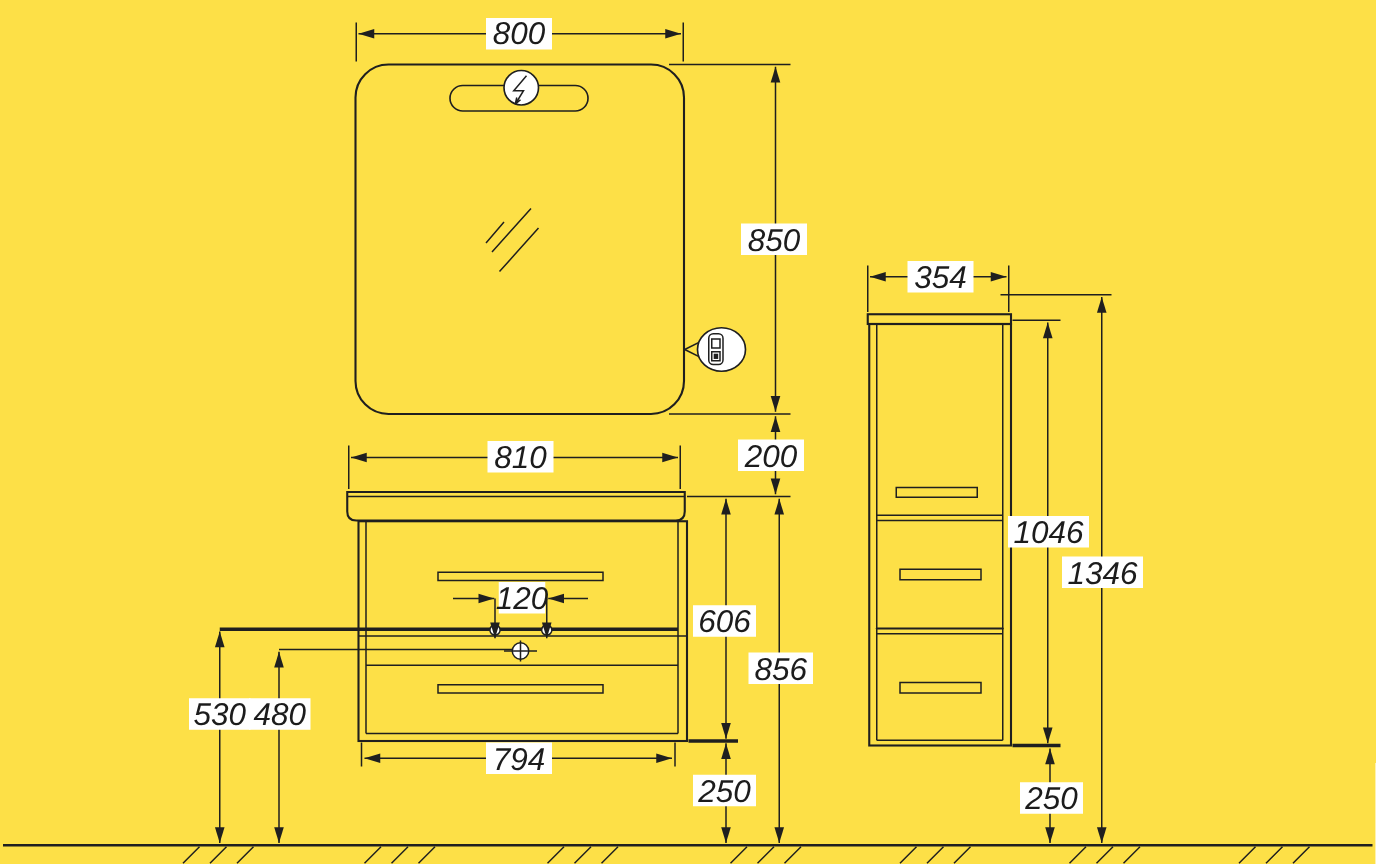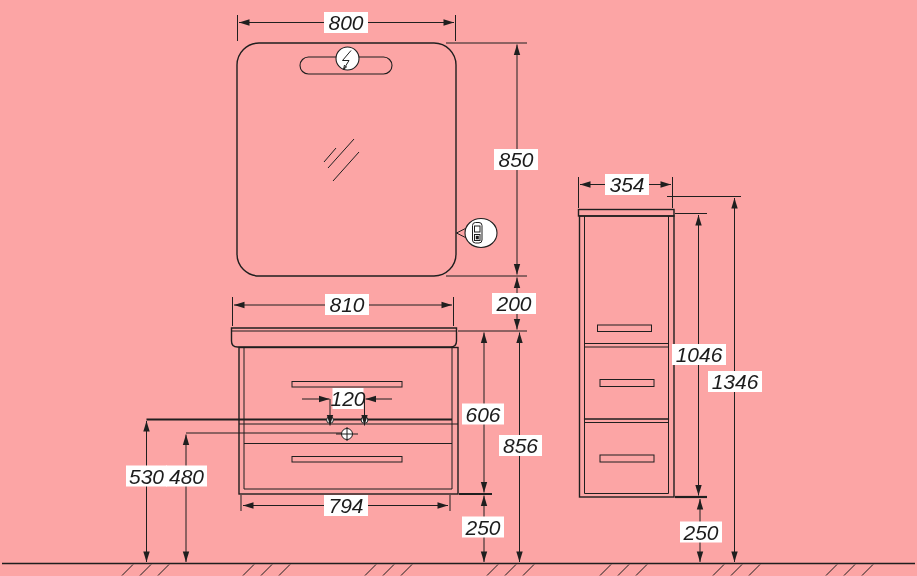--- a/index.html
+++ b/index.html
@@ -1,16 +1,16 @@
 <!DOCTYPE html>
 <html><head>
 <meta charset="utf-8">
 <style>
   html,body{margin:0;padding:0;background:#ffffff;}
-  .canvas{position:relative;width:917px;height:576px;background:#fca5a5;overflow:hidden;
+  .canvas{position:relative;width:917px;height:576px;background:#fde047;overflow:hidden;
           font-family:"Liberation Sans",sans-serif;}
   svg{display:block;}
   .o{stroke:#1f1f1f;fill:none;stroke-width:1.4;stroke-linecap:round;}
   .t{stroke:#1f1f1f;fill:none;stroke-width:1;stroke-linecap:butt;}
   .k{stroke:#1f1f1f;fill:none;stroke-width:2.2;}
   .thin{stroke-width:1.1;}
   .wf{fill:#ffffff;}
   .patch{fill:#ffffff;stroke:none;}
   text.dim{font:italic 21px "Liberation Sans",sans-serif;fill:#1c1c1c;text-anchor:middle;}
 </style>

